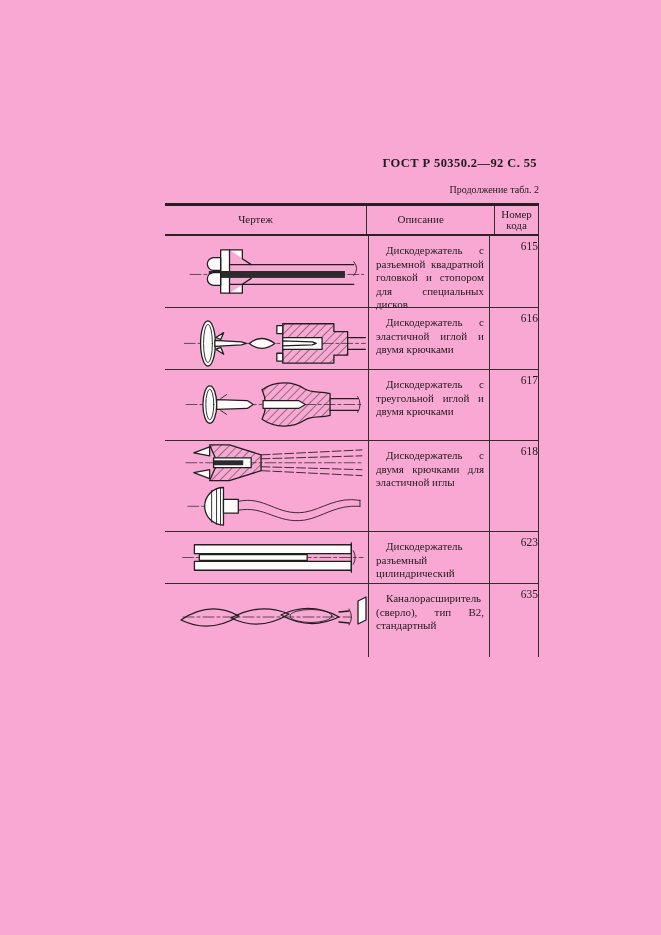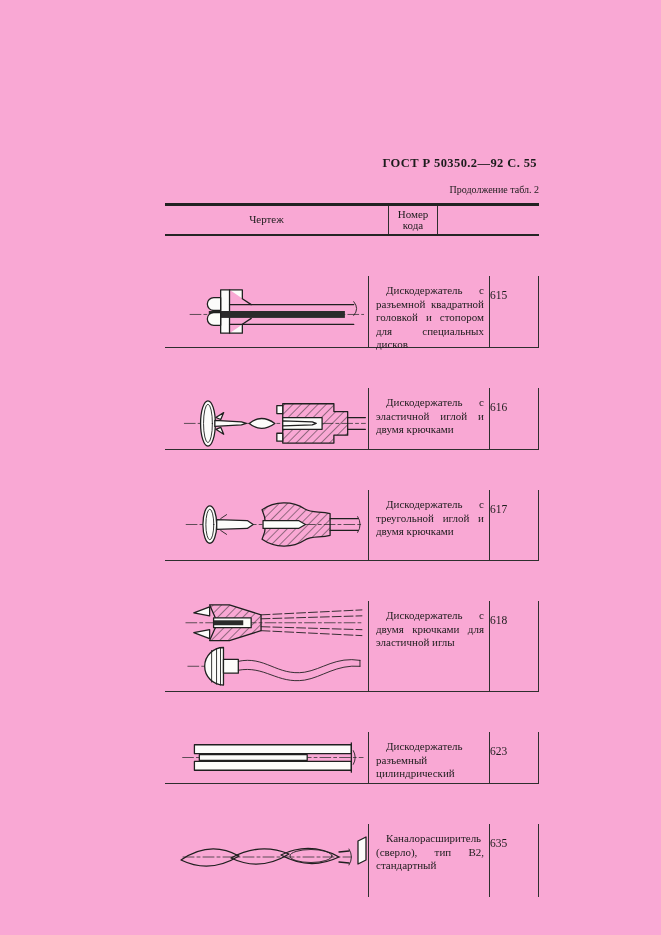--- a/index.html
+++ b/index.html
@@ -38,39 +38,38 @@
   }
   .hrow {
     display: flex;
     height: 30px;
     border-bottom: 2px solid #252525;
     gap: 20px;
   }
   .trow {
     display: flex;
     border-bottom: 1.5px solid #2e2e2e;
-    margin-top: 40px;
   }
   .trow.last { border-bottom: none; }
   .c-draw  { width: 203px; position: relative; }
   .c-desc  {
     width: 121px;
     border-left: 1.5px solid #2e2e2e;
     padding: 8px 5px 0 7px;
     font-size: 11px;
     line-height: 13.5px;
     text-align: justify;
   }
   .c-desc .ind { text-indent: 10px; }
   .c-code  {
     width: 50px;
     border-left: 1.5px solid #2e2e2e;
     border-right: 1.5px solid #2e2e2e;
-    text-align: left;
-    padding-top: 13px;
+    text-align: right;
+    padding-top: 4px;
     font-size: 11.5px;
   }
   .hcell {
     display: flex;
     align-items: center;
     justify-content: center;
     font-size: 11px;
     text-align: center;
     line-height: 11.5px;
   }
@@ -88,20 +87,21 @@
 
 <div class="page">
 
   <div class="gost-header">ГОСТ Р 50350.2—92 С. 55</div>
   <div class="table-caption">Продолжение табл. 2</div>
 
   <div class="gtable">
 
     <div class="hrow">
       <div class="c-draw hcell">Чертеж</div>
+      <div class="c-desc hcell">Описание</div>
       <div class="c-code hcell" style="padding-top:0">Номер кода</div>
     </div>
 
     <div class="trow" style="height:72px">
       <div class="c-draw">
         <svg class="drawing-svg" viewBox="0 0 203 72">
           <line class="cl" x1="24" y1="39" x2="200" y2="39"></line>
           <path class="lnw" d="M64,14 h13 v9 l9,6"></path>
           <path class="lnw" d="M64,58 h13 v-9 l9,-6"></path>
           <rect class="lnw" x="55" y="14" width="9" height="44"></rect>

